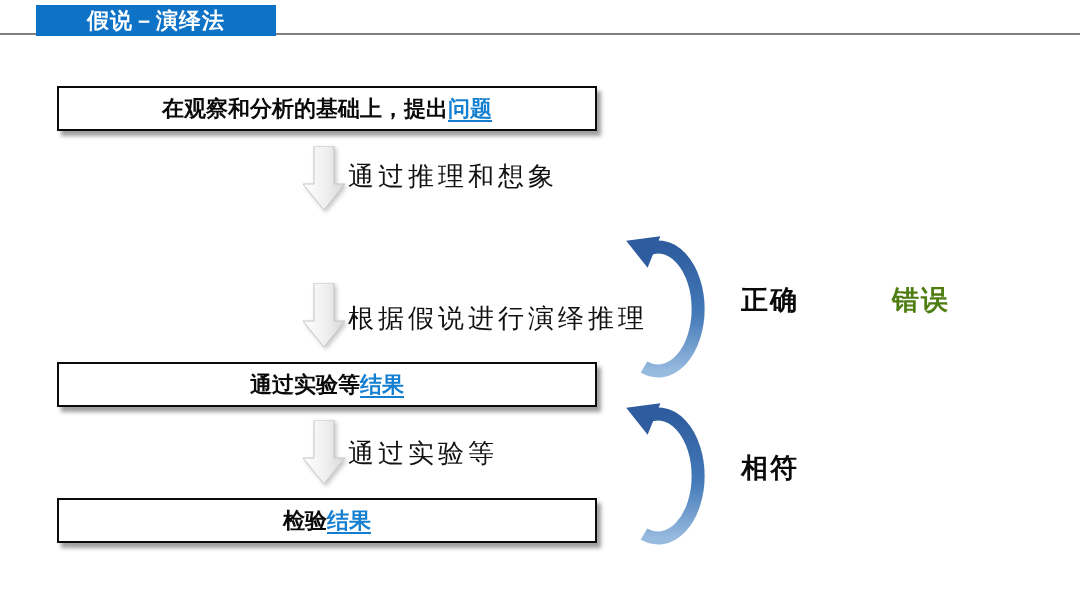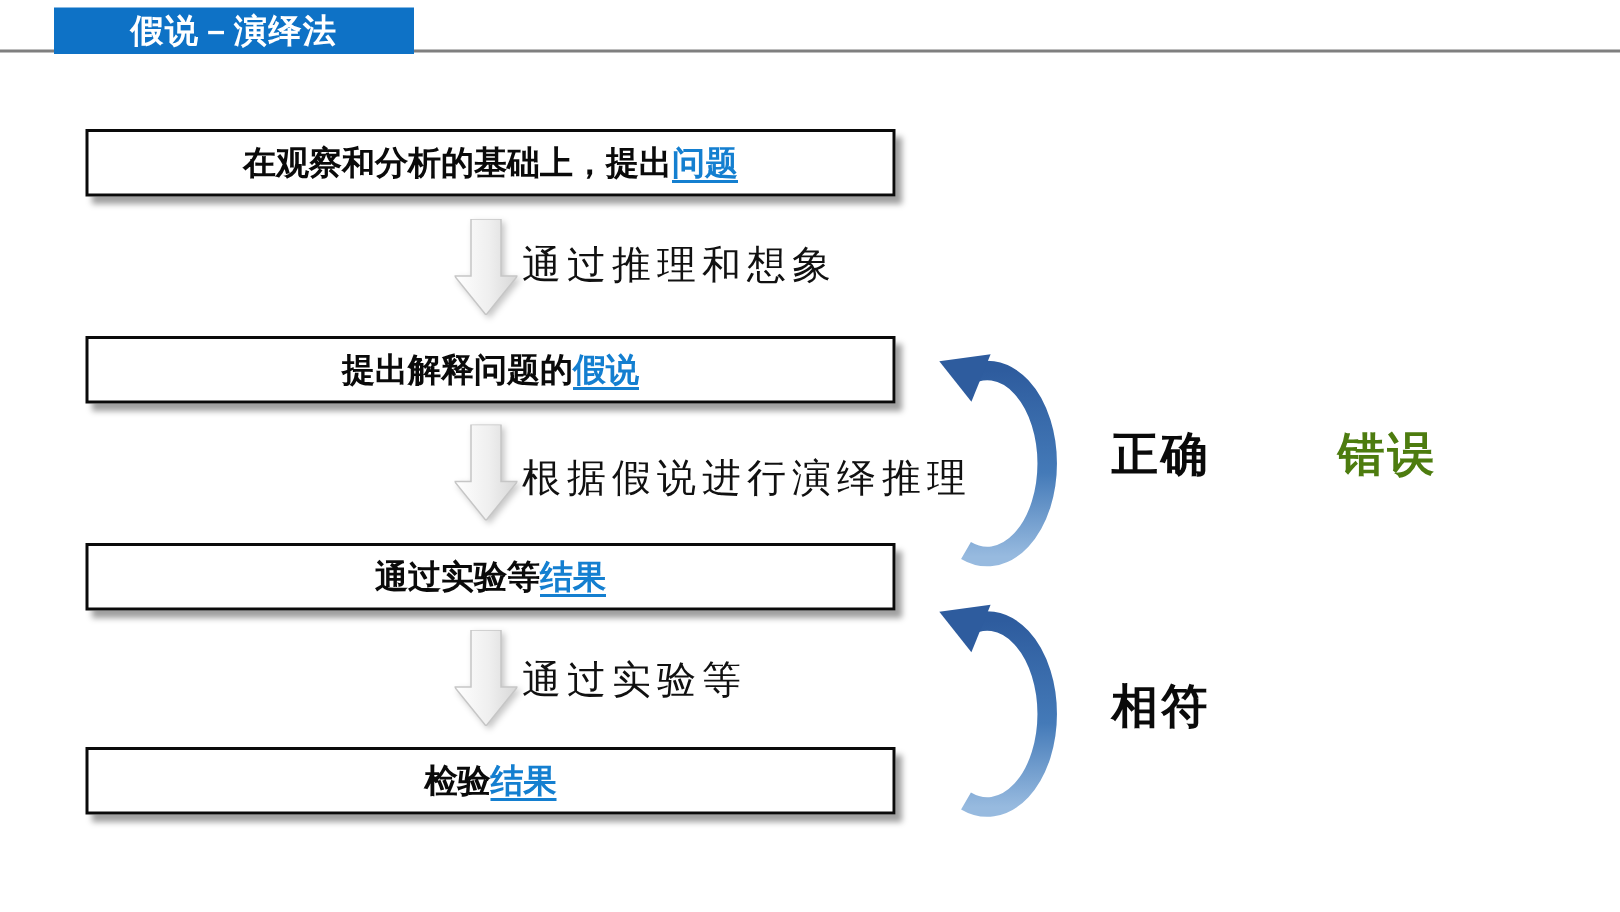--- a/index.html
+++ b/index.html
@@ -29,21 +29,21 @@
   .darrow{position:absolute;left:303px;width:42px;height:64px;filter:drop-shadow(2px 2px 2px rgba(0,0,0,0.22));}
   
   .note{
     position:absolute;left:348px;font-family:"DejaVu Serif",serif;
     font-size:26px;color:#111;letter-spacing:4px;white-space:nowrap;
   }
   
   .arc{position:absolute;left:624px;width:82px;height:162px;}
   
   .outcome{
-    position:absolute;font-size:31px;font-weight:bold;line-height:1;white-space:nowrap;
+    position:absolute;font-size:27px;font-weight:bold;line-height:1;white-space:nowrap;
     color:#0a0a0a;letter-spacing:2px;
   }
   .outcome.red{color:#4d7c0f;}
 </style>
 </head>
 <body>
 
 <div class="slide">
 
   <svg width="0" height="0" style="position:absolute" aria-hidden="true">
@@ -62,24 +62,20 @@
   </svg>
 
   <div class="topline"></div>
   <div class="badge">
     <span>假说－演绎法</span>
   </div>
 
   <div class="fbox" style="top:86px">
     <span>在观察和分析的基础上，提出</span>
       <span class="blue">问题</span>
-  </div>
-  <div class="fbox" style="top:224px">
-    <span>提出解释问题的</span>
-      <span class="blue">假说</span>
   </div>
   <div class="fbox" style="top:362px">
     <span>通过实验等</span>
       <span class="blue">结果</span>
   </div>
   <div class="fbox" style="top:498px">
     <span>检验</span>
       <span class="blue">结果</span>
   </div>
 

